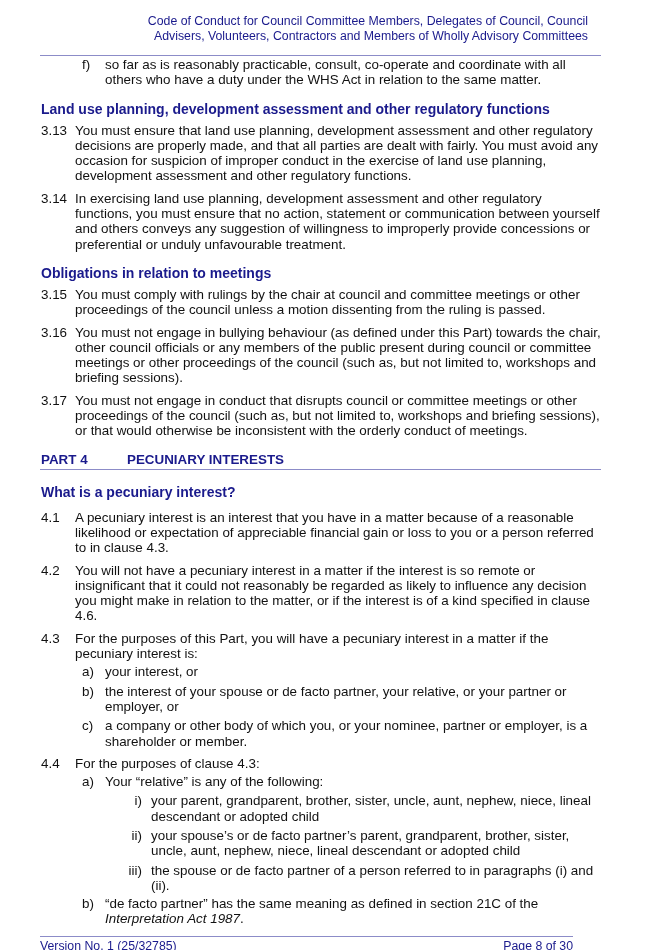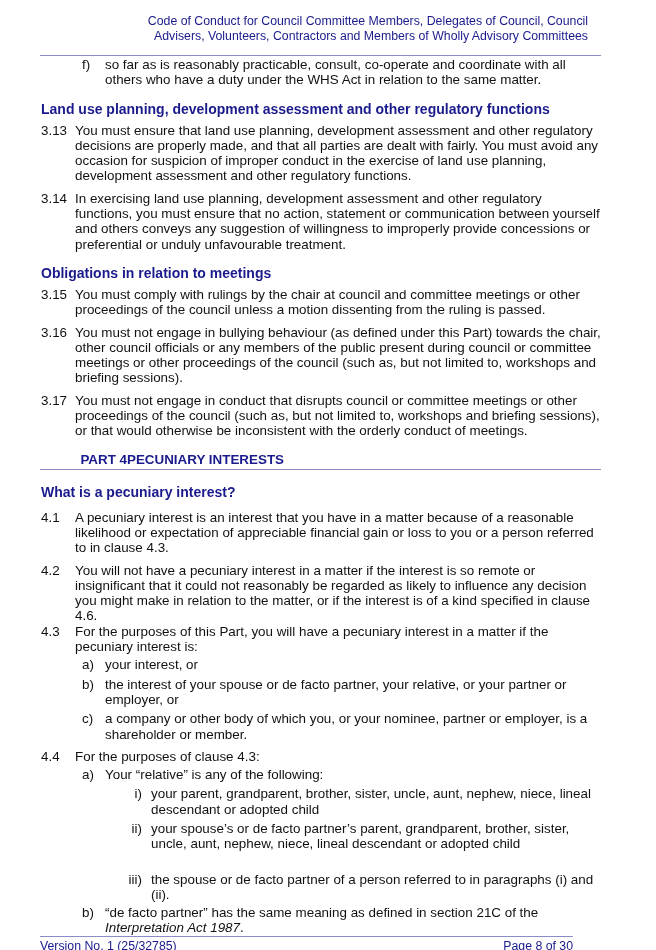--- a/index.html
+++ b/index.html
@@ -4,21 +4,21 @@
   <style>
     html, body { margin: 0; padding: 0; background: #ffffff; }
     body { width: 656px; height: 950px; position: relative; overflow: hidden;
       font-family: "Liberation Sans", sans-serif; color: #111111; font-size: 13.4px; }
     .hdr { position: absolute; right: 68px; top: 14px; text-align: right; color: #1a1a8c;
       font-size: 12.3px; line-height: 15px; }
     .rule { position: absolute; left: 40px; width: 561px; height: 0; border-top: 1.5px solid #8c8cc8; }
     .content { position: absolute; left: 41px; top: 57px; width: 560px; }
     .h2 { color: #1a1a8c; font-weight: bold; font-size: 14px; line-height: 16px; }
     .part { color: #1a1a8c; font-weight: bold; font-size: 13.4px; line-height: 16px; display: flex; }
-    .part .num { width: 86px; text-align: right; }
+    .part .num { width: 86px; }
     .clause { display: flex; line-height: 15.3px; }
     .clause .cn { width: 34px; flex: none; }
     .clause .ct { flex: 1; }
     .sub { display: flex; line-height: 15.3px; margin-left: 41px; }
     .sub .sn { width: 23px; flex: none; }
     .sub .st { flex: 1; }
     .subsub { display: flex; line-height: 15.3px; margin-left: 72px; }
     .subsub .sn { width: 29px; flex: none; text-align: right; padding-right: 9px; box-sizing: border-box; width: 38px; }
     .subsub .st { flex: 1; }
     .it { font-style: italic; }
@@ -72,21 +72,21 @@
 
   <div class="h2" style="margin-top:14px">What is a pecuniary interest?</div>
   <div class="clause" style="margin-top:10px">
     <span class="cn">4.1</span>
     <span class="ct">A pecuniary interest is an interest that you have in a matter because of a reasonable likelihood or expectation of appreciable financial gain or loss to you or a person referred to in clause 4.3.</span>
   </div>
   <div class="clause" style="margin-top:7px">
     <span class="cn">4.2</span>
     <span class="ct">You will not have a pecuniary interest in a matter if the interest is so remote or insignificant that it could not reasonably be regarded as likely to influence any decision you might make in relation to the matter, or if the interest is of a kind specified in clause 4.6.</span>
   </div>
-  <div class="clause" style="margin-top:0">
+  <div class="clause" style="margin-top:7px">
     <span class="cn">4.3</span>
     <span class="ct">For the purposes of this Part, you will have a pecuniary interest in a matter if the pecuniary interest is:</span>
   </div>
   <div class="sub" style="margin-top:3px">
     <span class="sn">a)</span>
     <span class="st">your interest, or</span>
   </div>
   <div class="sub" style="margin-top:4px">
     <span class="sn">b)</span>
     <span class="st">the interest of your spouse or de facto partner, your relative, or your partner or employer, or</span>
@@ -105,21 +105,21 @@
     <span class="st">Your “relative” is any of the following:</span>
   </div>
   <div class="subsub" style="margin-top:4px">
     <span class="sn">i)</span>
     <span class="st">your parent, grandparent, brother, sister, uncle, aunt, nephew, niece, lineal descendant or adopted child</span>
   </div>
   <div class="subsub" style="margin-top:4px">
     <span class="sn">ii)</span>
     <span class="st">your spouse’s or de facto partner’s parent, grandparent, brother, sister, uncle, aunt, nephew, niece, lineal descendant or adopted child</span>
   </div>
-  <div class="subsub" style="margin-top:20px">
+  <div class="subsub" style="margin-top:4px">
     <span class="sn">iii)</span>
     <span class="st">the spouse or de facto partner of a person referred to in paragraphs (i) and (ii).</span>
   </div>
   <div class="sub" style="margin-top:3px">
     <span class="sn">b)</span>
     <span class="st"><span>“de facto partner” has the same meaning as defined in section 21C of the</span><br><span class="it">Interpretation Act 1987</span><span>.</span></span>
   </div>
 </div>
 
 <div class="rule" style="top:936px; width:533px"></div>

